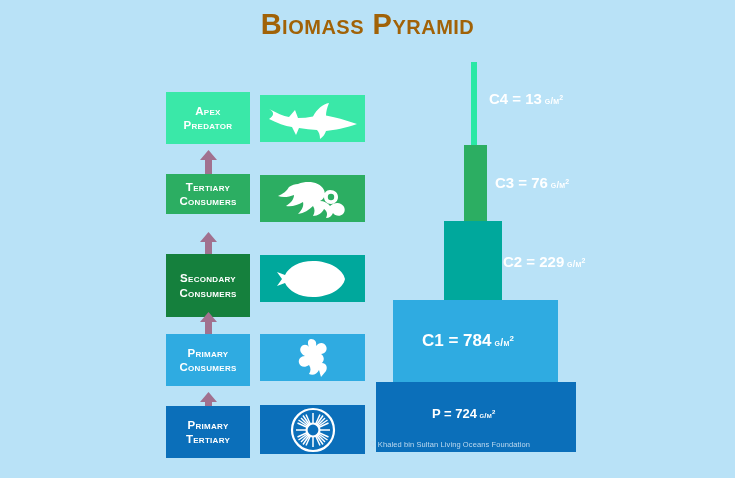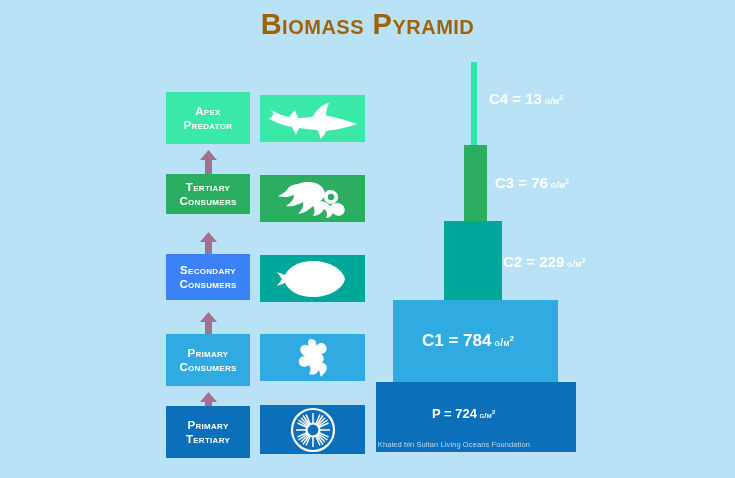--- a/index.html
+++ b/index.html
@@ -144,21 +144,21 @@
       <circle cx="63" cy="19" r="3.2" fill="#2cae62"></circle>
     </svg>
   </div>
 
   <div class="arrow" style="top:232px;height:26px;">
     <svg width="17" height="26" viewBox="0 0 17 26">
         <path fill="#a1718f" d="M8.5 0 L17 10 L12 10 L12 26 L5 26 L5 10 L0 10 Z"></path>
       </svg>
   </div>
 
-  <div class="level-label" style="top:254px;height:46px;background:#3b82f6;">
+  <div class="level-label" style="top:254px;height:63px;background:#15803d;">
     <div>
       <div>Secondary</div>
       <div>Consumers</div>
     </div>
   </div>
   <div class="icon-box" style="top:255px;height:47px;background:#00a89c;">
     <svg width="76" height="40" viewBox="0 0 76 40">
       <path fill="#ffffff" d="M38 2 C54 2 68 10 70 20 C68 30 54 38 38 38
         C24 38 14 32 10 24 L2 27 L7 20 L2 13 L10 16 C14 8 24 2 38 2 Z"></path>
     </svg>

